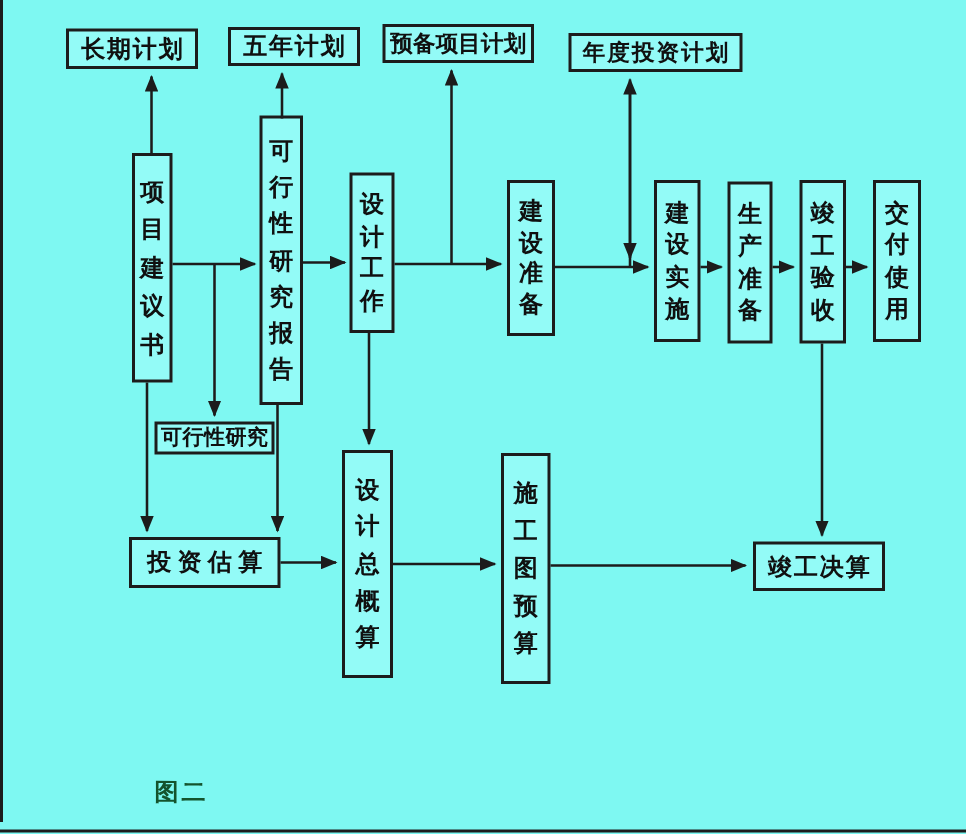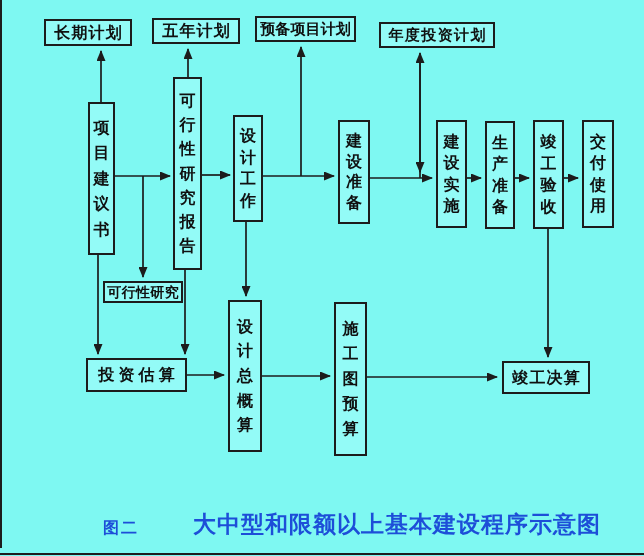--- a/index.html
+++ b/index.html
@@ -11,21 +11,21 @@
   .node {
     position:absolute; box-sizing:border-box;
     border:2px solid #1c1c1c; color:#101010;
     display:flex; font-weight:600; font-size:16px;
     line-height:1;
   }
   .h { flex-direction:row; align-items:center; justify-content:space-evenly; }
   .v { flex-direction:column; align-items:center; justify-content:space-evenly; }
   .h span, .v span { display:block; }
   #connectors { position:absolute; left:0; top:0; pointer-events:none; }
-  .caption-row { position:absolute; color:#1d4ed8; }
+  .caption-row { position:absolute; color:#14532d; }
   #figure-label { left:103px; top:518px; font-size:16px; font-weight:700; letter-spacing:2px; }
   #figure-title {
     left:193px; top:509px; font-size:23px; font-weight:700; letter-spacing:1px;
     font-family:"DejaVu Sans","Liberation Sans",sans-serif;
   }
   .edge { position:absolute; background:#1d1d1d; }
 </style>
 </head>
 <body>
 
@@ -174,14 +174,13 @@
       <path d="M185,270 L185,354" marker-end="url(#ah)"></path>
       <path d="M246,222 L246,296" marker-end="url(#ah)"></path>
       <path d="M187,375 L224,375" marker-end="url(#ah)"></path>
       <path d="M262,376 L330,376" marker-end="url(#ah)"></path>
       <path d="M367,377 L497,377" marker-end="url(#ah)"></path>
       <path d="M548,229 L548,357" marker-end="url(#ah)"></path>
     </g>
   </svg>
 
   <div id="figure-label" class="caption-row">图二</div>
-  <div id="figure-title" class="caption-row">大中型和限额以上基本建设程序示意图</div>
 </div>
 
 </body></html>

